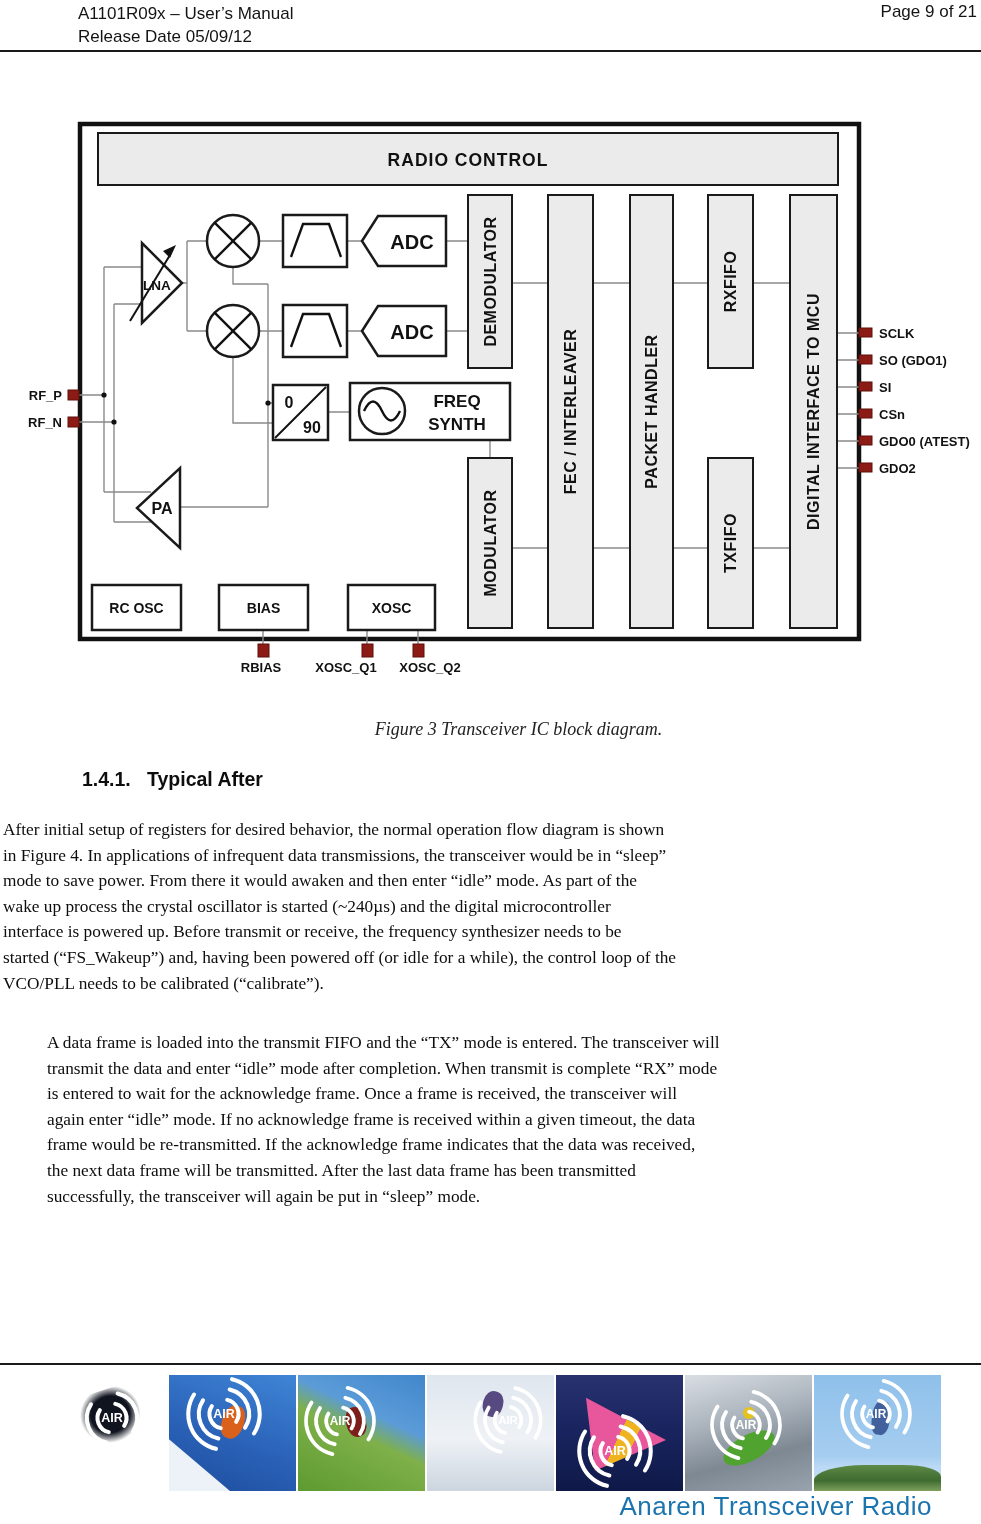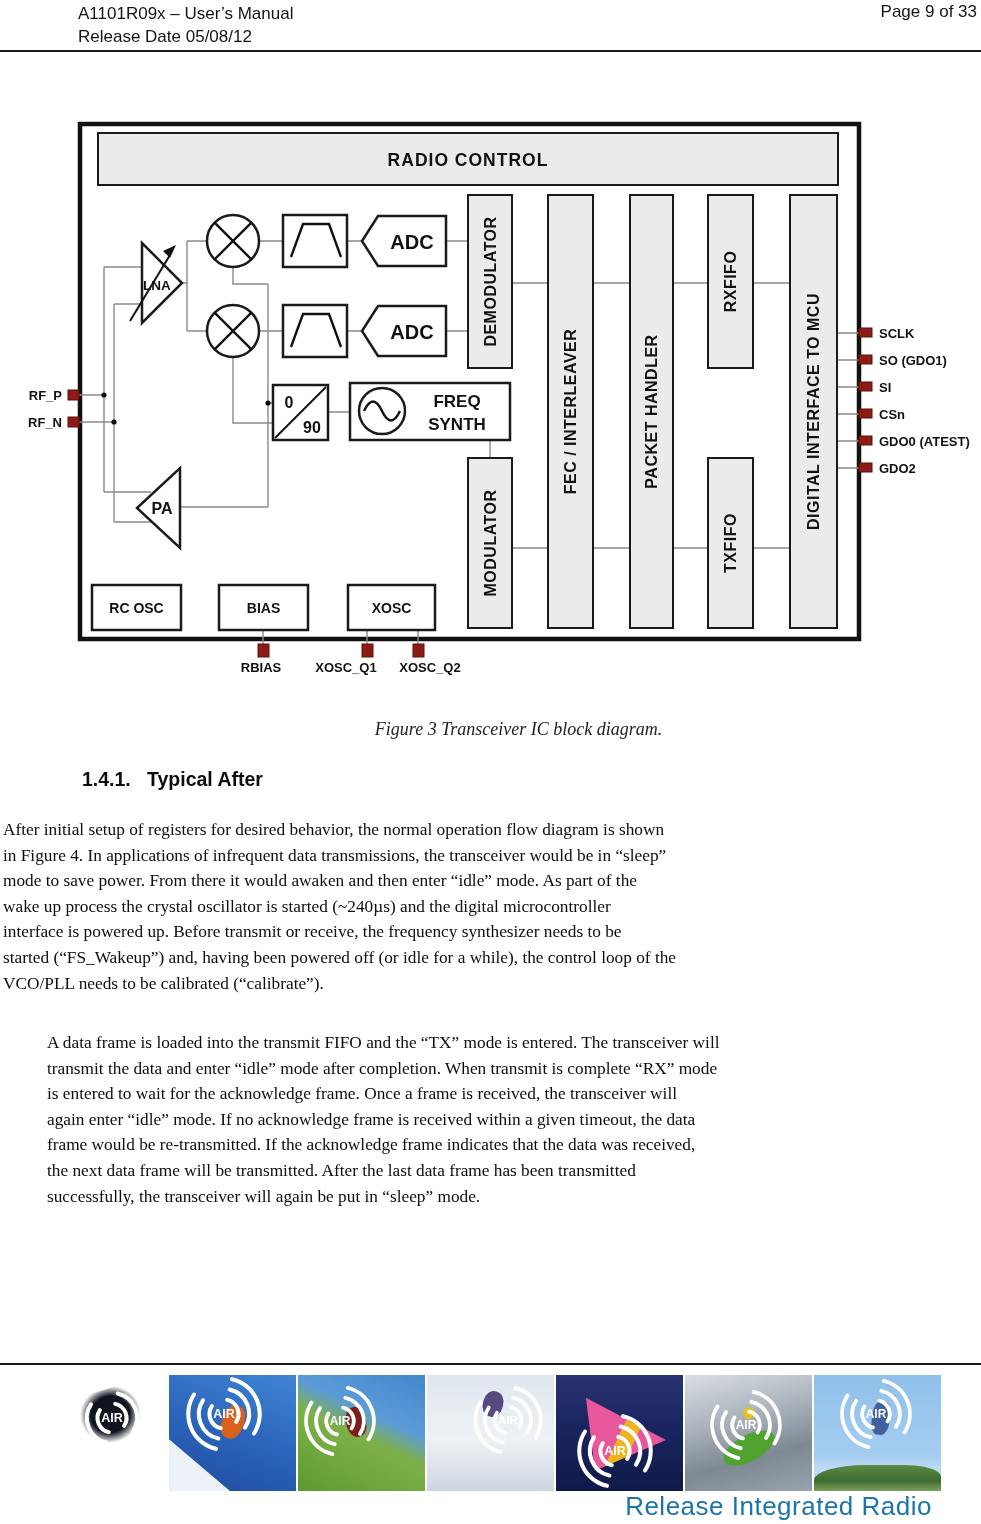--- a/index.html
+++ b/index.html
@@ -59,23 +59,23 @@
   .t7 .fig { left:46%; top:22%; width:18px; height:34px; border-radius:40%; background:#41609c; transform:rotate(8deg); }
   .air-svg { position:absolute; }
   .brand { position:absolute; right:49px; top:1491px; font-size:26px; letter-spacing:.5px;
            color:#1b74ae; font-weight:500; }
 </style>
 </head>
 <body>
 
 <div class="hdr-left">
   <div>A1101R09x – User’s Manual</div>
-  <div>Release Date 05/08/12</div>
-</div>
-<div class="hdr-right">Page 9 of 33</div>
+  <div>Release Date 05/09/12</div>
+</div>
+<div class="hdr-right">Page 9 of 21</div>
 <div class="hdr-rule"></div>
 
 <svg class="diagram-svg" viewBox="0 0 981 690" xmlns="http://www.w3.org/2000/svg">
 
   <rect x="80" y="124" width="779" height="515" fill="#ffffff" stroke="#111" stroke-width="4.5"></rect>
 
   <g class="wire">
     <path d="M79,395 H104 M79,422 H114 M104,267 V492 M104,267 H142 M104,492 H151
              M114,304 V522 M114,304 H142 M114,522 H153"></path>
     <path d="M182,283 H187 M187,241 V331 M187,241 H207 M187,331 H207"></path>
@@ -322,13 +322,13 @@
     </svg>
 </div>
 <div class="strip-tile t7" style="left:814px" title="inline skater">
   <div class="trees"></div>
   <div class="fig"></div>
   <svg class="air-svg" style="left:7px;top:-16px" width="110" height="110">
       <use href="#air-logo"></use>
     </svg>
 </div>
 
-<div class="brand">Release Integrated Radio</div>
+<div class="brand">Anaren Transceiver Radio</div>
 
 </body></html>

